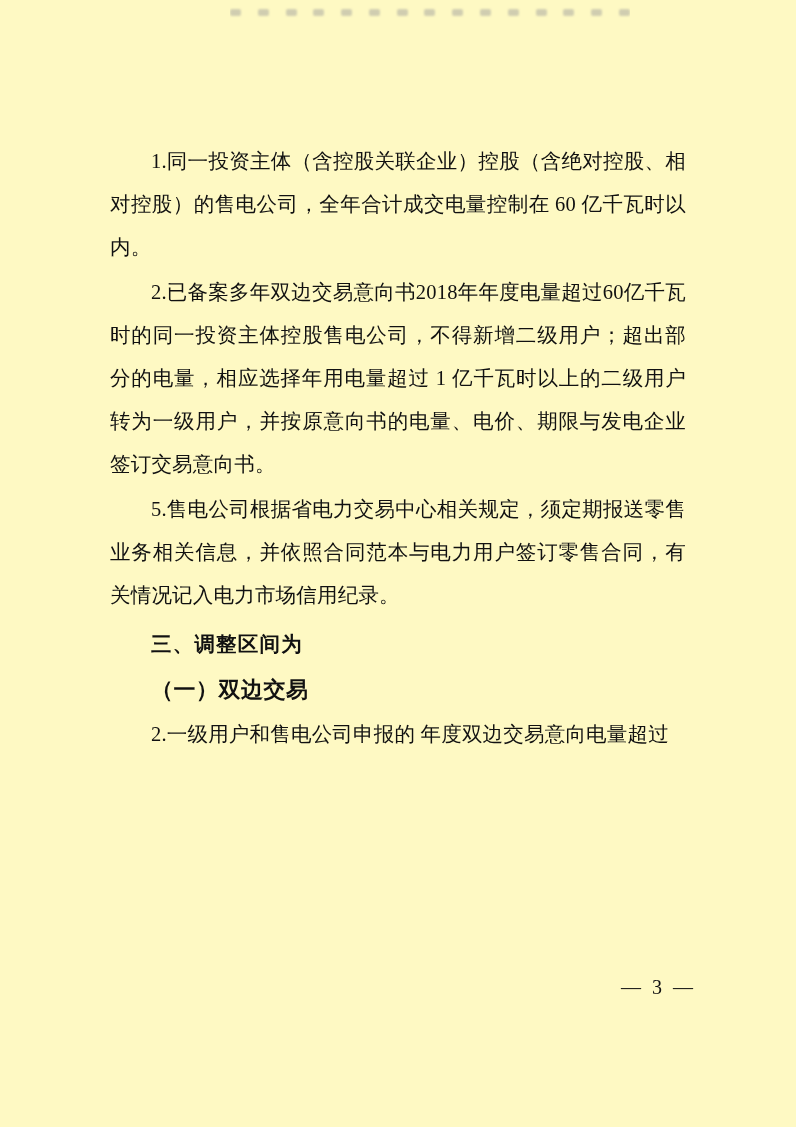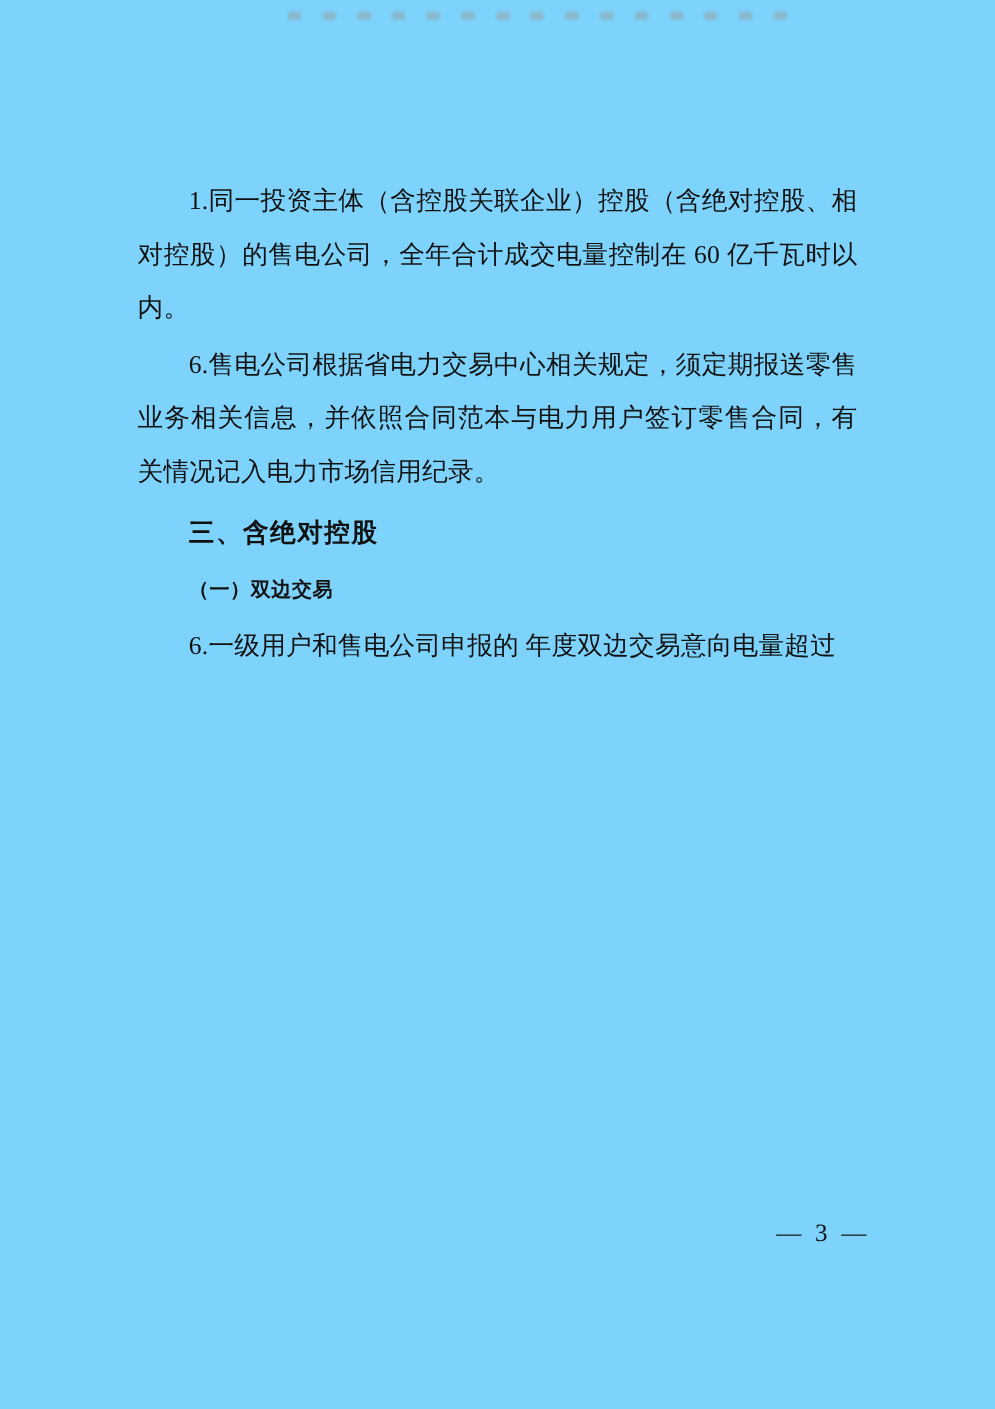--- a/index.html
+++ b/index.html
@@ -4,21 +4,21 @@
 <style>
   html, body {
     margin: 0;
     padding: 0;
     background: #ffffff;
   }
   .page {
     position: relative;
     width: 796px;
     height: 1127px;
-    background: #7dd3fc;
+    background: #fef9c3;
     overflow: hidden;
     font-family: "Liberation Serif", "DejaVu Serif", serif;
     color: #111111;
   }
   
   .top-smudge {
     position: absolute;
     top: 4px;
     left: 230px;
     width: 400px;
@@ -55,21 +55,21 @@
   p.heading {
     margin: 6px 0 2px 0;
     font-size: 20.5px;
     line-height: 43px;
     font-weight: bold;
     text-indent: 41px;
     letter-spacing: 1.2px;
   }
   p.subheading {
     margin: 0 0 2px 0;
-    font-size: 16px;
+    font-size: 22px;
     line-height: 43px;
     font-weight: bold;
     text-indent: 41px;
     letter-spacing: 0.5px;
   }
   .page-number {
     position: absolute;
     right: 100px;
     bottom: 128px;
     font-size: 20px;
@@ -95,21 +95,22 @@
       <span></span>
     <span></span>
       <span></span>
       <span></span>
       <span></span>
       <span></span>
   </div>
 
   <div class="content">
     <p class="para">1.同一投资主体（含控股关联企业）控股（含绝对控股、相对控股）的售电公司，全年合计成交电量控制在 60 亿千瓦时以内。</p>
-    <p class="para">6.售电公司根据省电力交易中心相关规定，须定期报送零售业务相关信息，并依照合同范本与电力用户签订零售合同，有关情况记入电力市场信用纪录。</p>
-    <p class="heading">三、含绝对控股</p>
+    <p class="para">2.已备案多年双边交易意向书2018年年度电量超过60亿千瓦时的同一投资主体控股售电公司，不得新增二级用户；超出部分的电量，相应选择年用电量超过 1 亿千瓦时以上的二级用户转为一级用户，并按原意向书的电量、电价、期限与发电企业签订交易意向书。</p>
+    <p class="para">5.售电公司根据省电力交易中心相关规定，须定期报送零售业务相关信息，并依照合同范本与电力用户签订零售合同，有关情况记入电力市场信用纪录。</p>
+    <p class="heading">三、调整区间为</p>
     <p class="subheading">（一）双边交易</p>
-    <p class="para">6.一级用户和售电公司申报的 年度双边交易意向电量超过</p>
+    <p class="para">2.一级用户和售电公司申报的 年度双边交易意向电量超过</p>
   </div>
 
   <div class="page-number">— 3 —</div>
 
 </div>
 
 </body></html>

